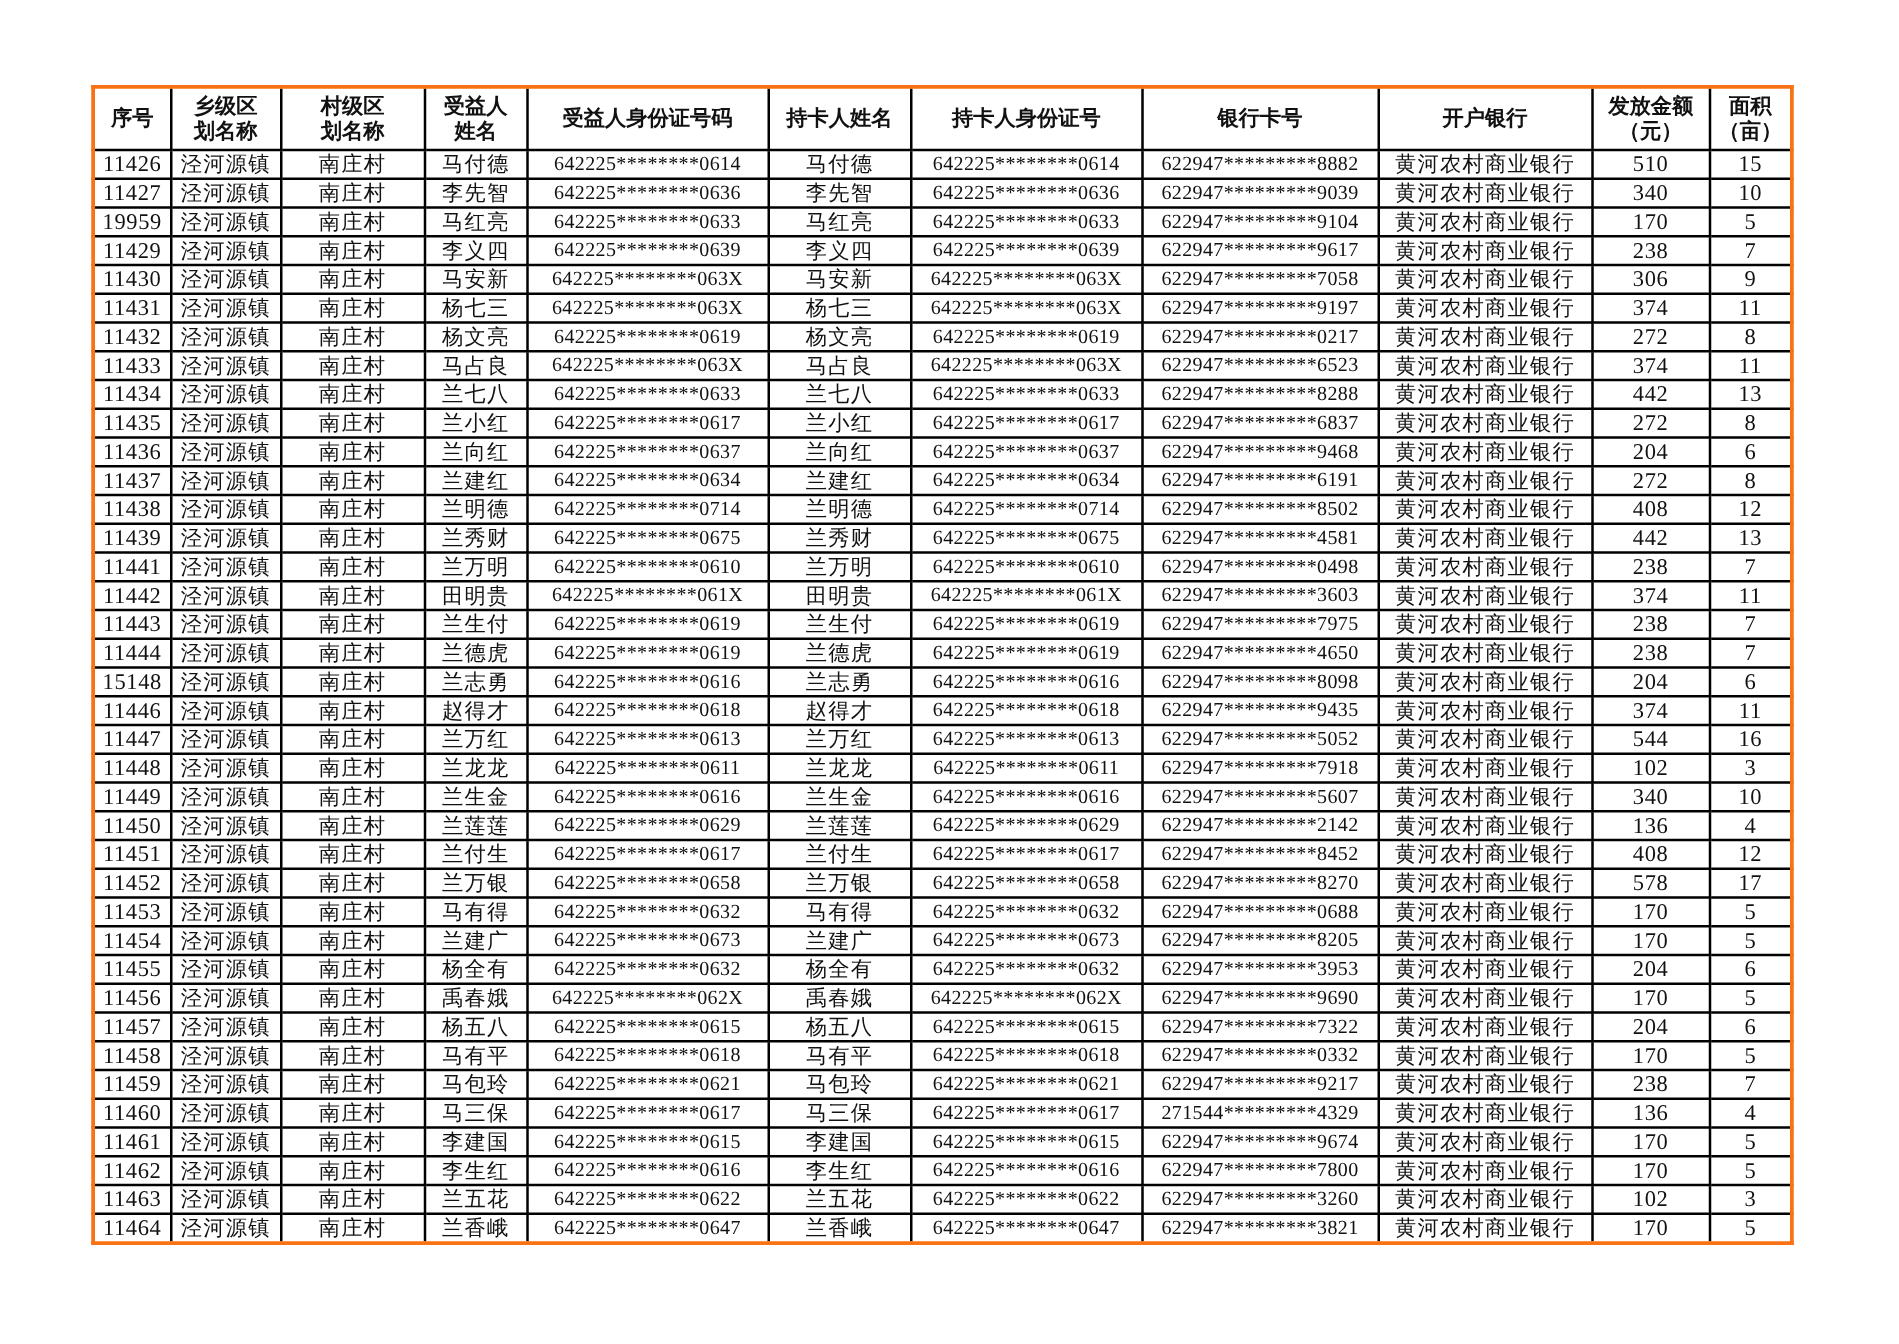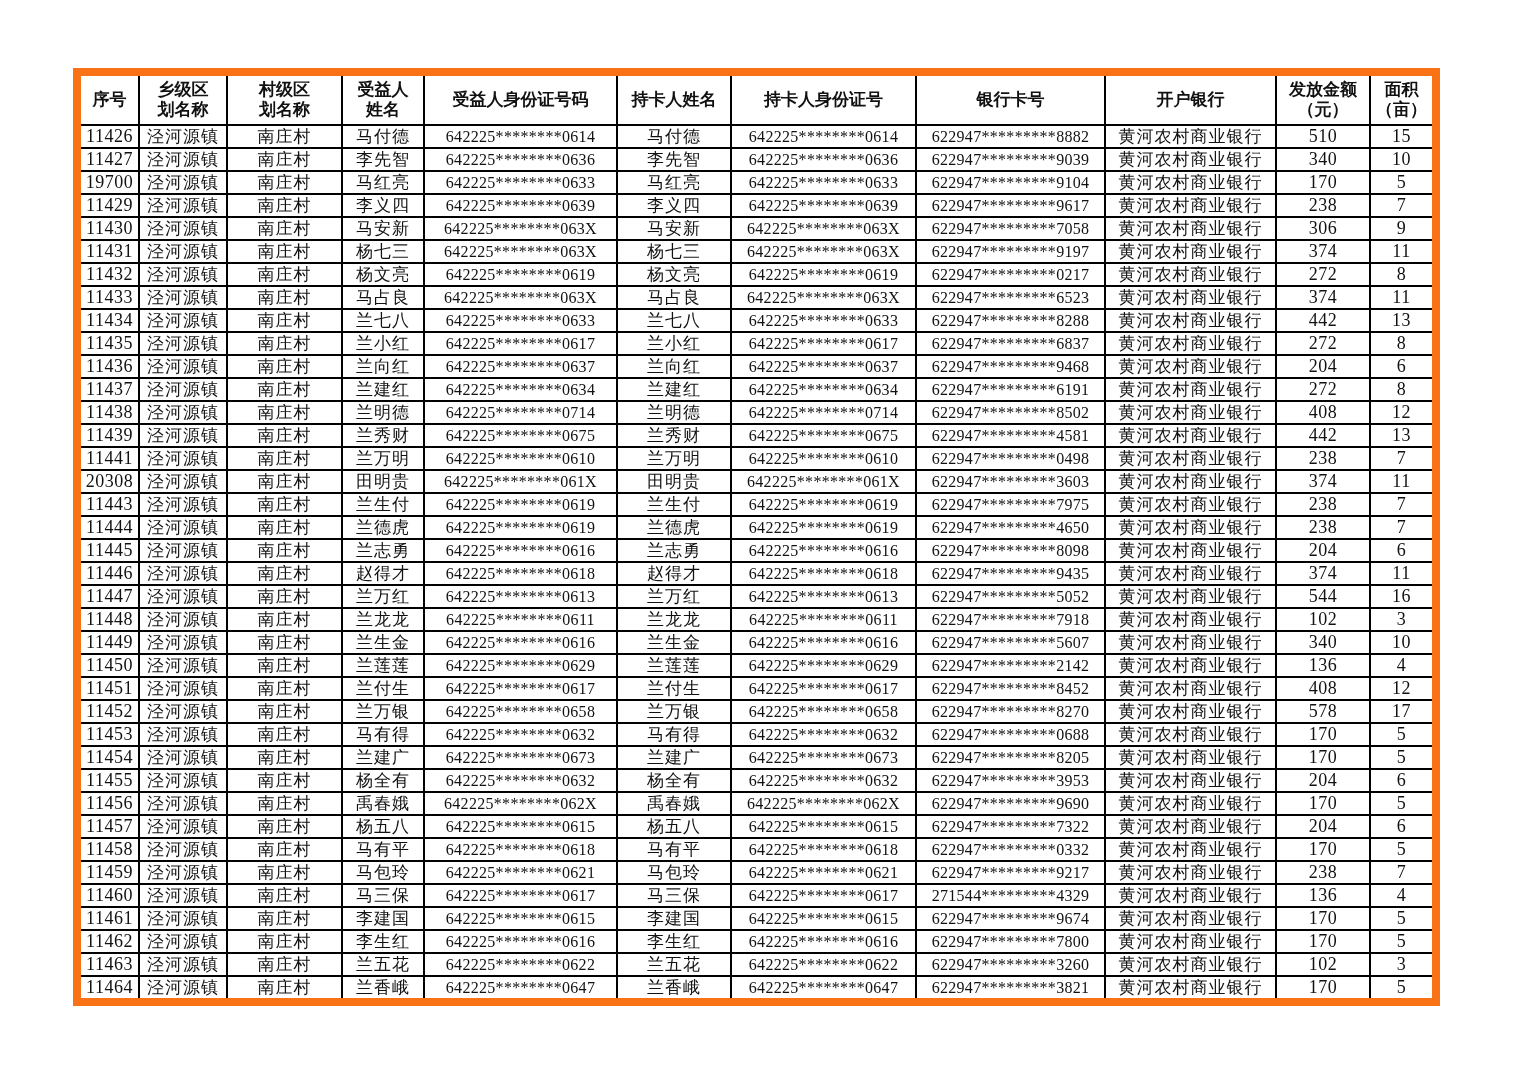--- a/index.html
+++ b/index.html
@@ -11,21 +11,21 @@
     font-family:"Liberation Serif","DejaVu Serif",serif;
     color:#111111;
     overflow:hidden;
   }
   table.grid{
     position:absolute;
     left:73px;
     top:68px;
     border-collapse:collapse;
     table-layout:fixed;
-    border:8px solid #f97316;
+    border:3px solid #f97316;
   }
   table.grid th, table.grid td{
     border:2px solid #000;
     padding:0 2px;
     text-align:center;
     vertical-align:middle;
     overflow:hidden;
     white-space:nowrap;
   }
   table.grid th{
@@ -102,21 +102,21 @@
           <td class="cjk">李先智</td>
           <td class="num">642225********0636</td>
           <td class="cjk">李先智</td>
           <td class="num">642225********0636</td>
           <td class="num">622947*********9039</td>
           <td class="cjk">黄河农村商业银行</td>
           <td class="num-lg">340</td>
           <td class="num-lg">10</td>
         </tr>
         <tr>
-          <td class="num-lg">19700</td>
+          <td class="num-lg">19959</td>
           <td class="cjk">泾河源镇</td>
           <td class="cjk">南庄村</td>
           <td class="cjk">马红亮</td>
           <td class="num">642225********0633</td>
           <td class="cjk">马红亮</td>
           <td class="num">642225********0633</td>
           <td class="num">622947*********9104</td>
           <td class="cjk">黄河农村商业银行</td>
           <td class="num-lg">170</td>
           <td class="num-lg">5</td>
@@ -271,21 +271,21 @@
           <td class="cjk">兰万明</td>
           <td class="num">642225********0610</td>
           <td class="cjk">兰万明</td>
           <td class="num">642225********0610</td>
           <td class="num">622947*********0498</td>
           <td class="cjk">黄河农村商业银行</td>
           <td class="num-lg">238</td>
           <td class="num-lg">7</td>
         </tr>
         <tr>
-          <td class="num-lg">20308</td>
+          <td class="num-lg">11442</td>
           <td class="cjk">泾河源镇</td>
           <td class="cjk">南庄村</td>
           <td class="cjk">田明贵</td>
           <td class="num">642225********061X</td>
           <td class="cjk">田明贵</td>
           <td class="num">642225********061X</td>
           <td class="num">622947*********3603</td>
           <td class="cjk">黄河农村商业银行</td>
           <td class="num-lg">374</td>
           <td class="num-lg">11</td>
@@ -310,21 +310,21 @@
           <td class="cjk">兰德虎</td>
           <td class="num">642225********0619</td>
           <td class="cjk">兰德虎</td>
           <td class="num">642225********0619</td>
           <td class="num">622947*********4650</td>
           <td class="cjk">黄河农村商业银行</td>
           <td class="num-lg">238</td>
           <td class="num-lg">7</td>
         </tr>
         <tr>
-          <td class="num-lg">11445</td>
+          <td class="num-lg">15148</td>
           <td class="cjk">泾河源镇</td>
           <td class="cjk">南庄村</td>
           <td class="cjk">兰志勇</td>
           <td class="num">642225********0616</td>
           <td class="cjk">兰志勇</td>
           <td class="num">642225********0616</td>
           <td class="num">622947*********8098</td>
           <td class="cjk">黄河农村商业银行</td>
           <td class="num-lg">204</td>
           <td class="num-lg">6</td>

